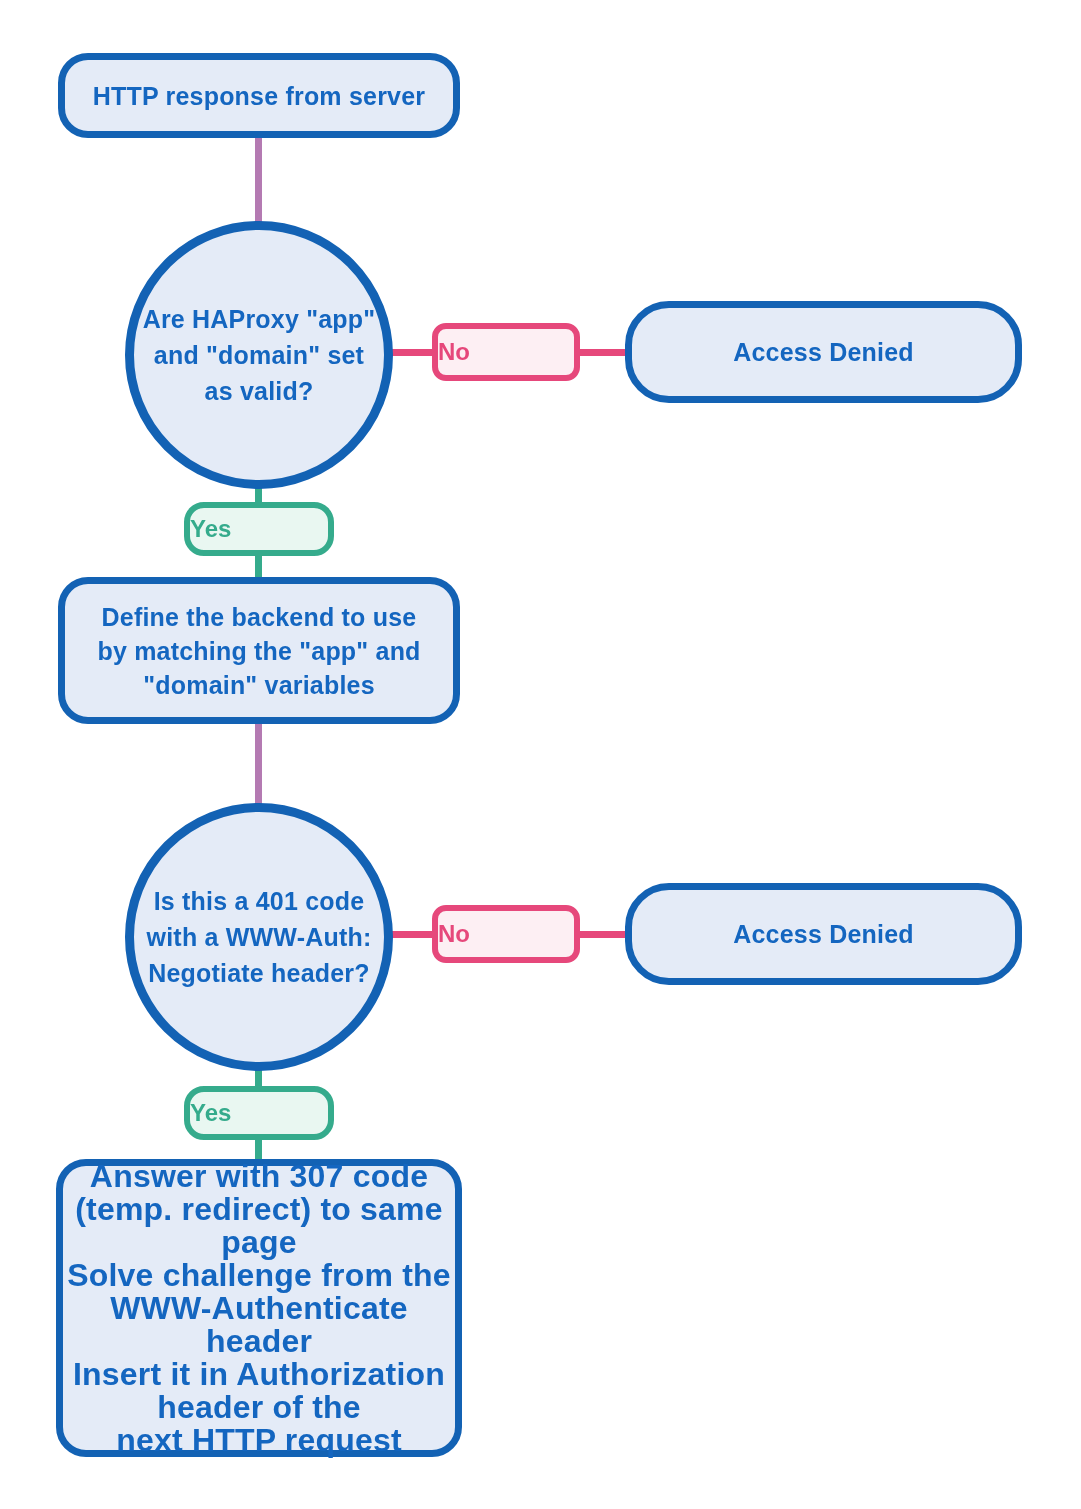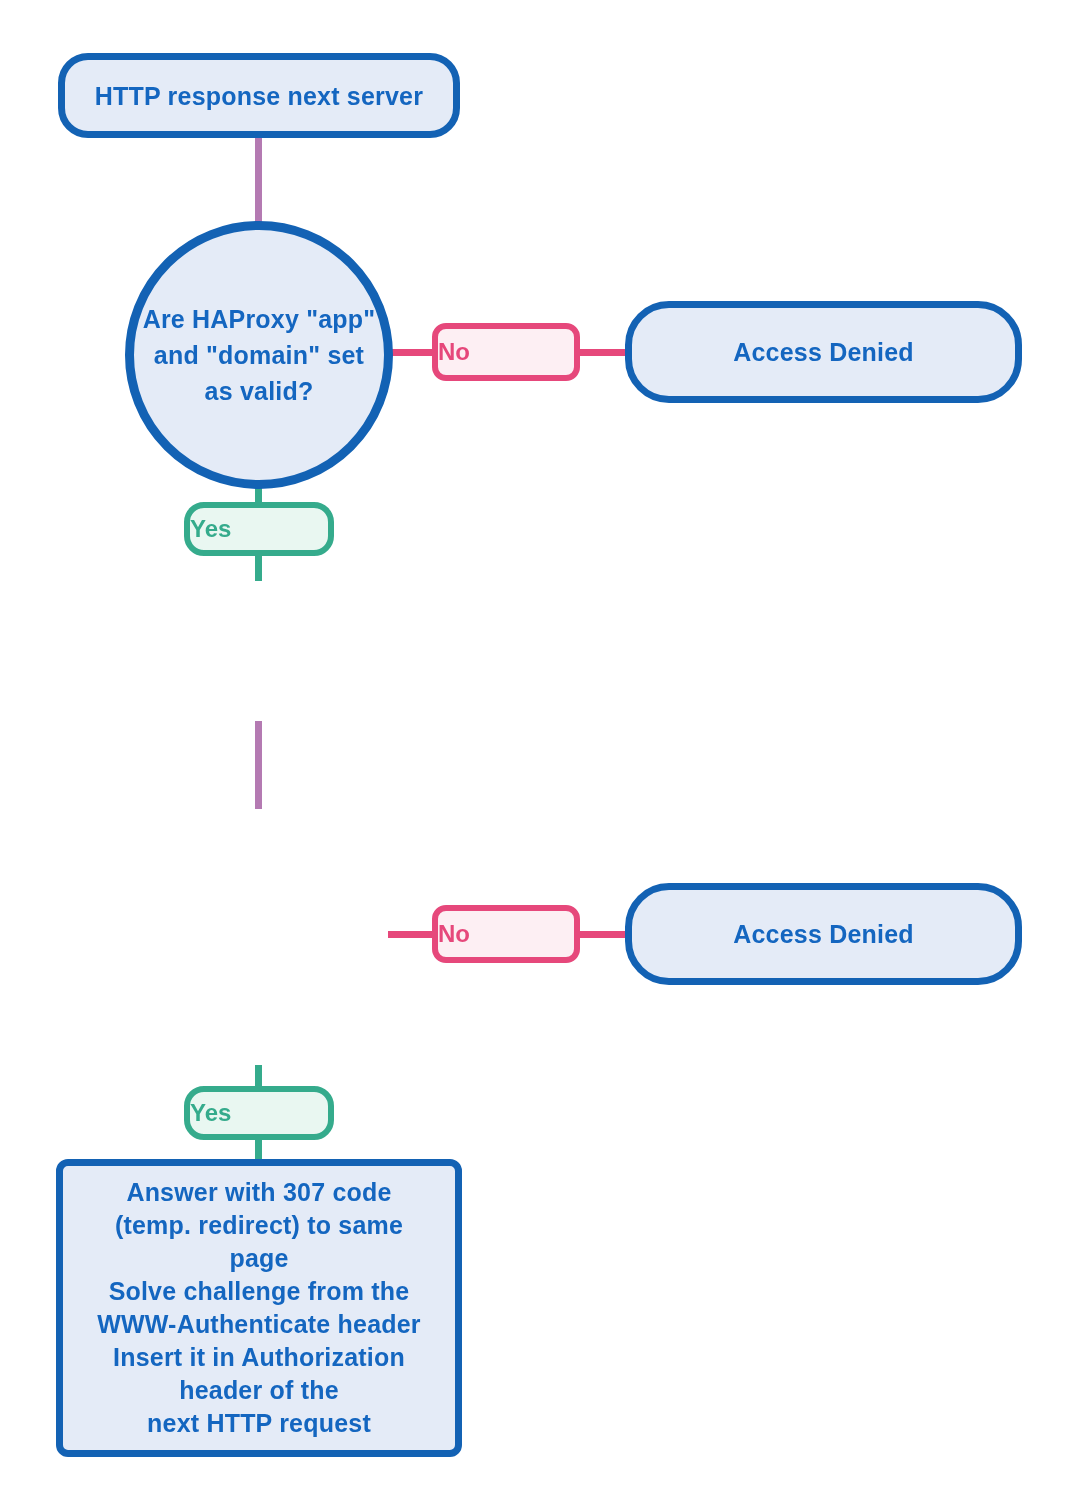--- a/index.html
+++ b/index.html
@@ -88,56 +88,66 @@
   <div class="edge edge-pink" style="left:578px; top:349px; width:51px; height:7px;"></div>
   <div class="edge edge-green" style="left:255px; top:483px; width:7px; height:27px;"></div>
   <div class="edge edge-green" style="left:255px; top:553px; width:7px; height:28px;"></div>
   <div class="edge edge-purple" style="left:255px; top:721px; width:7px; height:88px;"></div>
   <div class="edge edge-pink" style="left:388px; top:931px; width:48px; height:7px;"></div>
   <div class="edge edge-pink" style="left:578px; top:931px; width:51px; height:7px;"></div>
   <div class="edge edge-green" style="left:255px; top:1065px; width:7px; height:28px;"></div>
   <div class="edge edge-green" style="left:255px; top:1137px; width:7px; height:26px;"></div>
 
   <div class="node node-blue" style="left:58px; top:53px; width:402px; height:85px; border-radius:30px;">
-    <span>HTTP response next server</span>
+    <span>HTTP response from server</span>
   </div>
 
   <div class="circle" style="left:125px; top:221px; width:268px; height:268px;">
     <span>Are HAProxy "app"
 and "domain" set
 as valid?</span>
   </div>
 
   <div class="tag tag-no" style="left:432px; top:323px; width:148px; height:58px;">
     <span>No</span>
   </div>
 
   <div class="node node-blue" style="left:625px; top:301px; width:397px; height:102px; border-radius:44px;">
     <span>Access Denied</span>
   </div>
 
   <div class="tag tag-yes" style="left:184px; top:502px; width:150px; height:54px;">
     <span>Yes</span>
   </div>
 
+  <div class="node node-blue" style="left:58px; top:577px; width:402px; height:147px; border-radius:30px;">
+    <span>Define the backend to use
+by matching the "app" and
+"domain" variables</span>
+  </div>
 
+  <div class="circle" style="left:125px; top:803px; width:268px; height:268px;">
+    <span>Is this a 401 code
+with a WWW-Auth:
+Negotiate header?</span>
+  </div>
 
   <div class="tag tag-no" style="left:432px; top:905px; width:148px; height:58px;">
     <span>No</span>
   </div>
 
   <div class="node node-blue" style="left:625px; top:883px; width:397px; height:102px; border-radius:44px;">
     <span>Access Denied</span>
   </div>
 
   <div class="tag tag-yes" style="left:184px; top:1086px; width:150px; height:54px;">
     <span>Yes</span>
   </div>
 
-  <div class="node node-blue" style="left:56px; top:1159px; width:406px; height:298px; border-radius:12px; font-size:25px; line-height:33px;">
+  <div class="node node-blue" style="left:56px; top:1159px; width:406px; height:298px; border-radius:30px; font-size:32px; line-height:33px;">
     <span>Answer with 307 code
 (temp. redirect) to same
 page
 Solve challenge from the
 WWW-Authenticate header
 Insert it in Authorization
 header of the
 next HTTP request</span>
   </div>
 

